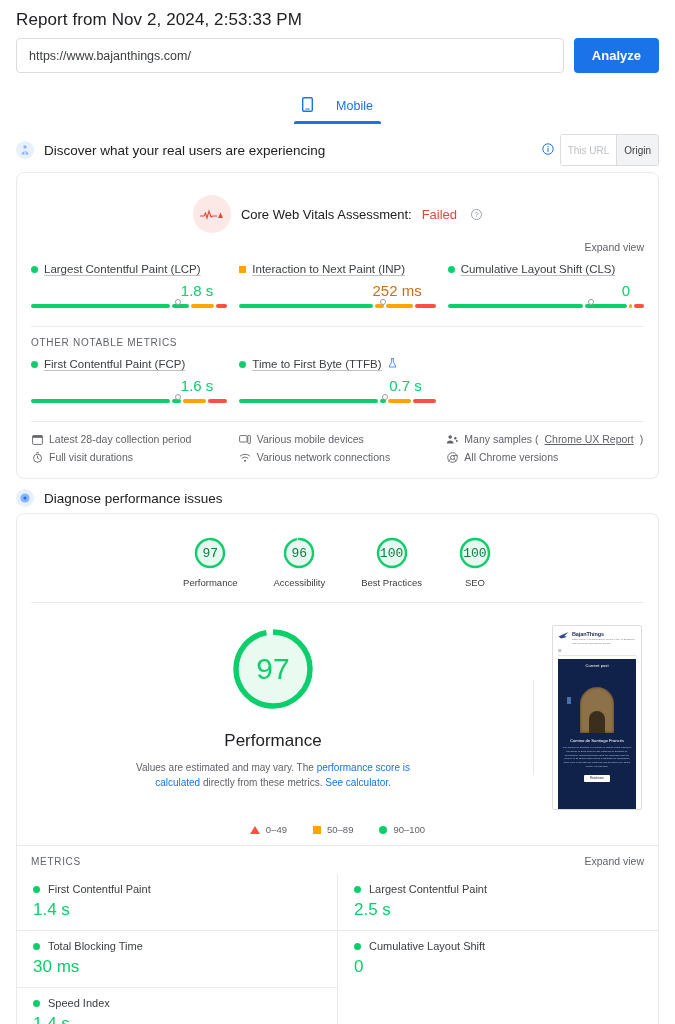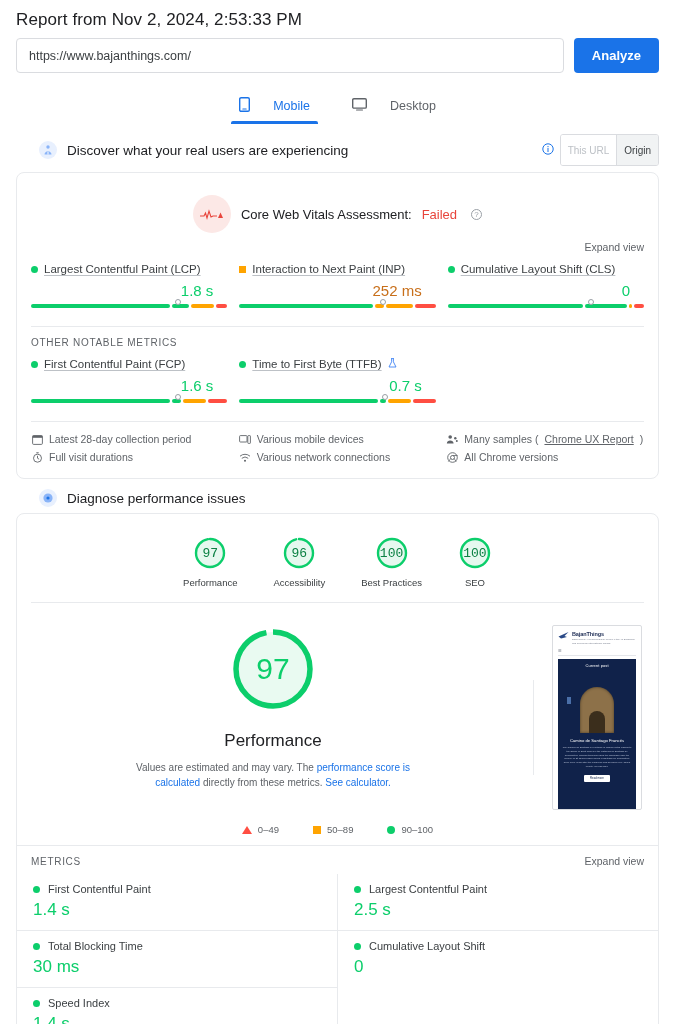--- a/index.html
+++ b/index.html
@@ -79,21 +79,20 @@
     border-radius: 2px 2px 0 0;
   }
 
   
   .section-head {
     display: flex;
     align-items: center;
     gap: 10px;
     padding: 10px 16px 6px 16px;
     position: relative;
-    margin-left: 23px;
   }
   .section-head .sh-title {
     font-size: 13.5px;
     color: #202124;
   }
   .sec-icon {
     width: 18px; height: 18px;
     border-radius: 50%;
     background: #e8f0fe;
     display: flex; align-items:center; justify-content:center;
@@ -357,21 +356,21 @@
   .th-btn {
     margin: 3px auto 5px auto;
     background:#fff; color:#10224a;
     font-size:2.8px;
     padding:1.5px 6px;
     border-radius:1px;
   }
 
   
   .legend {
-    display:flex; justify-content:center; gap:34px;
+    display:flex; justify-content:center; gap:26px;
     padding: 4px 0 10px 0;
     font-size: 9.5px; color:#5f6368;
   }
   .legend-item { display:flex; align-items:center; gap:6px; }
   .tri {
     width:0;height:0;border-left:5px solid transparent;border-right:5px solid transparent;
     border-bottom:8px solid #ff4e42;
   }
   .lsq { width:8px;height:8px;background:#ffa400; }
   .lci { width:8px;height:8px;border-radius:50%;background:#0cce6b; }
@@ -407,29 +406,20 @@
 
 <div class="device-tabs">
   <div class="device-tab active">
     <span>
       <svg width="11" height="15" viewBox="0 0 11 15">
           <rect x="0.7" y="0.7" width="9.6" height="13.6" rx="1.4" fill="none" stroke="#1a73e8" stroke-width="1.4"></rect>
           <rect x="3.3" y="11.4" width="4.4" height="1" rx=".5" fill="#1a73e8"></rect>
         </svg>
     </span>
     <span>Mobile</span>
-  </div>
-  <div class="device-tab">
-    <span>
-      <svg width="15" height="13" viewBox="0 0 15 13">
-          <rect x="0.7" y="0.7" width="13.6" height="9.4" rx="1.2" fill="none" stroke="#5f6368" stroke-width="1.4"></rect>
-          <rect x="4" y="11.4" width="7" height="1.1" rx=".5" fill="#5f6368"></rect>
-        </svg>
-    </span>
-    <span>Desktop</span>
   </div>
 </div>
 
 <div class="section-head">
   <span class="sec-icon">
     <svg width="12" height="12" viewBox="0 0 12 12">
         <circle cx="6" cy="3" r="1.7" fill="#8ab4f8"></circle>
         <path d="M2.5 10.5c0-2 1.6-3.3 3.5-3.3s3.5 1.3 3.5 3.3z" fill="#8ab4f8"></path>
         <rect x="5.4" y="7.6" width="1.2" height="3" fill="#e8f0fe"></rect>
       </svg>

